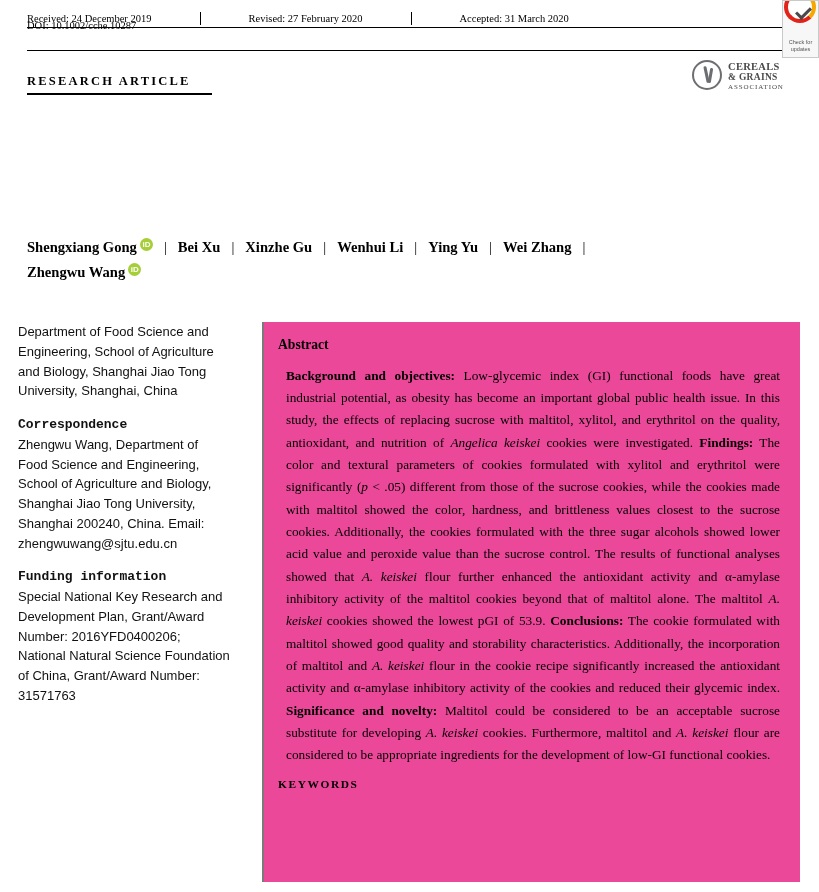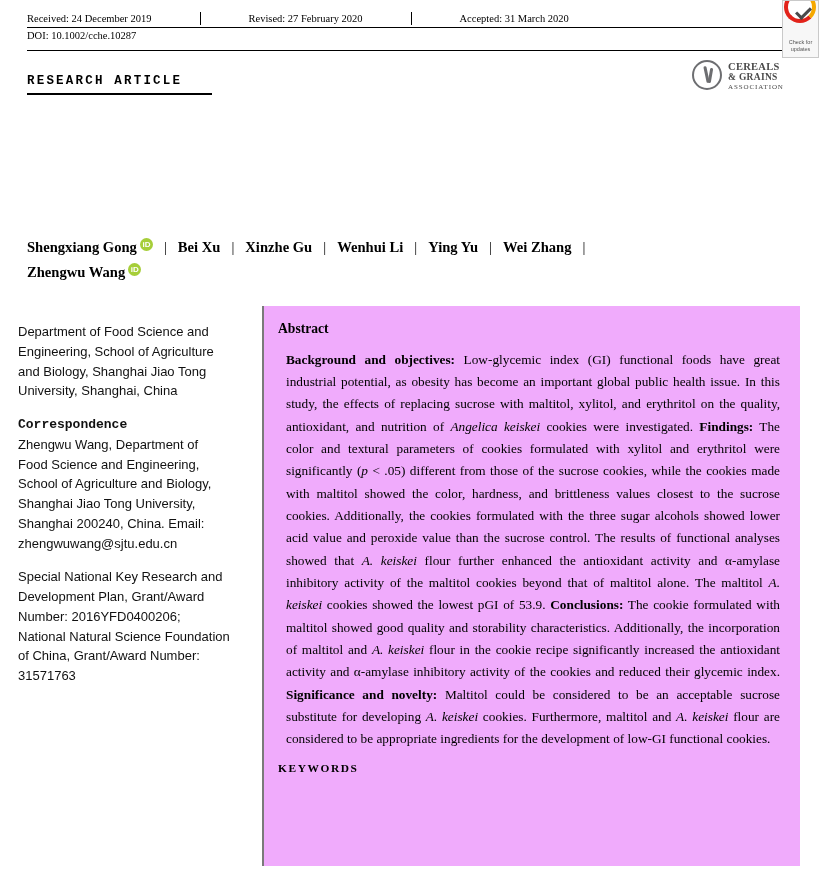--- a/index.html
+++ b/index.html
@@ -47,21 +47,21 @@
     position: absolute;
     left: 27px;
     top: 27px;
     width: 765px;
     height: 1px;
     background: #000;
   }
 
   .doi {
     position: absolute;
-    top: 30px;
+    top: 20px;
     left: 27px;
     font-size: 10.5px;
   }
   .doi-rule {
     position: absolute;
     left: 27px;
     top: 50px;
     width: 765px;
     height: 1px;
     background: #000;
@@ -111,21 +111,21 @@
     font-size: 5.5px;
     color: #555;
     line-height: 1.25;
   }
 
   
   .article-type {
     position: absolute;
     top: 74px;
     left: 27px;
-    font-family: Liberation Mono, monospace;
+    font-family: Liberation Serif, serif;
     font-size: 12.5px;
     font-weight: bold;
     letter-spacing: 2.2px;
   }
   .article-type-rule {
     position: absolute;
     left: 27px;
     top: 93px;
     width: 185px;
     height: 1.6px;
@@ -244,25 +244,25 @@
     font-size: 13px;
     line-height: 1.52;
     color: #111;
   }
   .leftcol .block { margin-bottom: 14px; }
   .leftcol .hdr { font-weight: bold; font-family: Liberation Mono, monospace; }
 
   
   .abstract {
     position: absolute;
-    top: 306px;
+    top: 322px;
     left: 262px;
     width: 538px;
     height: 560px;
-    background: #f0abfc;
+    background: #ec4899;
     border-left: 2.5px solid #7a7a7a;
     padding: 12px 12px 10px 14px;
     font-size: 13.3px;
     line-height: 1.68;
     text-align: justify;
   }
   .abstract h2 {
     margin: 0 0 5px 0;
     font-size: 13.6px;
     font-weight: bold;
@@ -325,20 +325,21 @@
 
   <div class="leftcol">
     <div class="block">
       <div>Department of Food Science and Engineering, School of Agriculture and Biology, Shanghai Jiao Tong University, Shanghai, China</div>
     </div>
     <div class="block">
       <div class="hdr">Correspondence</div>
       <div>Zhengwu Wang, Department of Food Science and Engineering, School of Agriculture and Biology, Shanghai Jiao Tong University, Shanghai 200240, China. Email: zhengwuwang@sjtu.edu.cn</div>
     </div>
     <div class="block">
+      <div class="hdr">Funding information</div>
       <div>Special National Key Research and Development Plan, Grant/Award Number: 2016YFD0400206; National Natural Science Foundation of China, Grant/Award Number: 31571763</div>
     </div>
   </div>
 
   <div class="abstract">
     <h2>Abstract</h2>
     <p><b>Background and objectives:</b><span> Low-glycemic index (GI) functional foods have great industrial potential, as obesity has become an important global public health issue. In this study, the effects of replacing sucrose with maltitol, xylitol, and erythritol on the quality, antioxidant, and nutrition of <i>Angelica keiskei</i> cookies were investigated.</span> <b>Findings:</b><span> The color and textural parameters of cookies formulated with xylitol and erythritol were significantly (<i>p</i> &lt; .05) different from those of the sucrose cookies, while the cookies made with maltitol showed the color, hardness, and brittleness values closest to the sucrose cookies. Additionally, the cookies formulated with the three sugar alcohols showed lower acid value and peroxide value than the sucrose control. The results of functional analyses showed that <i>A. keiskei</i> flour further enhanced the antioxidant activity and α-amylase inhibitory activity of the maltitol cookies beyond that of maltitol alone. The maltitol <i>A. keiskei</i> cookies showed the lowest pGI of 53.9.</span> <b>Conclusions:</b><span> The cookie formulated with maltitol showed good quality and storability characteristics. Additionally, the incorporation of maltitol and <i>A. keiskei</i> flour in the cookie recipe significantly increased the antioxidant activity and α-amylase inhibitory activity of the cookies and reduced their glycemic index.</span> <b>Significance and novelty:</b><span> Maltitol could be considered to be an acceptable sucrose substitute for developing <i>A. keiskei</i> cookies. Furthermore, maltitol and <i>A. keiskei</i> flour are considered to be appropriate ingredients for the development of low-GI functional cookies.</span></p>
     <div class="kw-head">KEYWORDS</div>
   </div>
 

